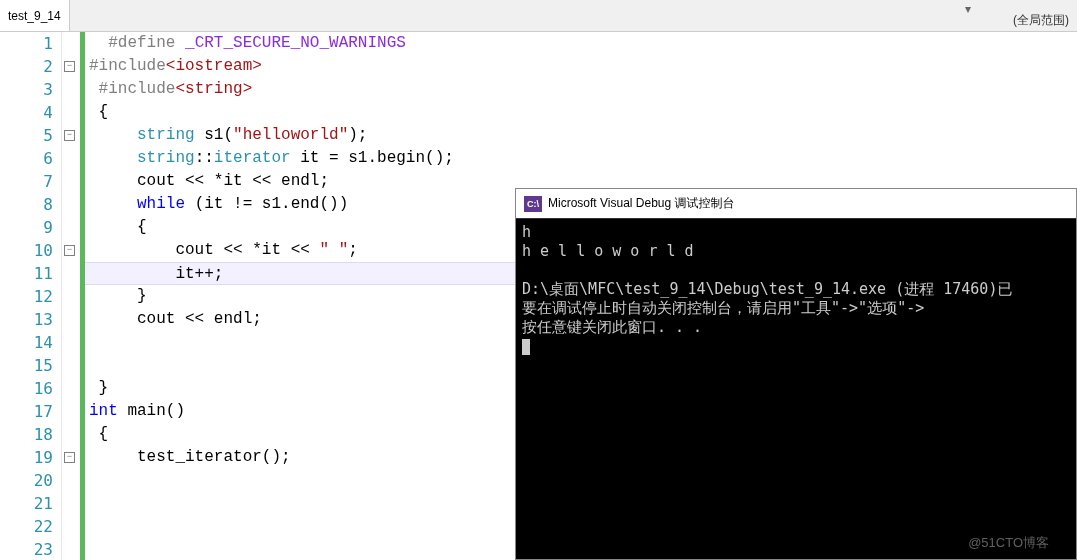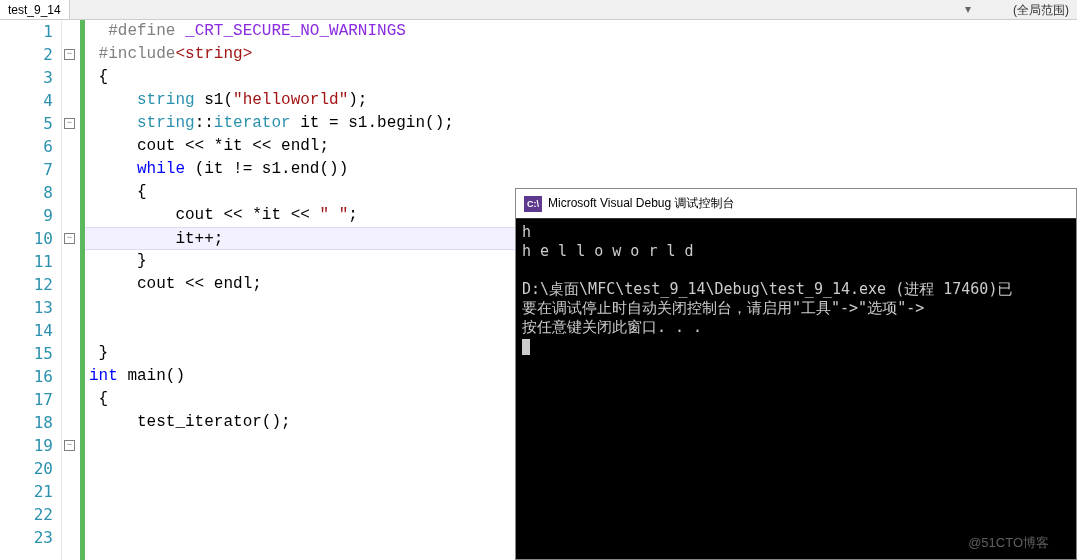--- a/index.html
+++ b/index.html
@@ -1,21 +1,21 @@
 <!DOCTYPE html>
 <html><head>
   <meta charset="utf-8">
   <style>
     * { margin: 0; padding: 0; box-sizing: border-box; }
     body { font-family: Consolas, 'Courier New', monospace; font-size: 16px; background: #fff; overflow: hidden; width: 1077px; height: 560px; position: relative; }
     
-    .top-bar { display: flex; height: 20px; background: #f0f0f0; border-bottom: 1px solid #ccc; font-family: 'Segoe UI', sans-serif; font-size: 12px; }
+    .top-bar { display: flex; height: 32px; background: #f0f0f0; border-bottom: 1px solid #ccc; font-family: 'Segoe UI', sans-serif; font-size: 12px; }
     .tab { padding: 2px 8px; background: #fff; border-right: 1px solid #ccc; display: flex; align-items: center; }
     .dropdown-arrow { margin-left: auto; padding: 2px 6px; color: #666; }
-    .scope-dropdown { margin-left: 28px; padding: 2px 8px; color: #333; }
+    .scope-dropdown { margin-left: 28px; padding: 12px 8px; color: #333; }
     
     .editor-area { display: flex; height: 540px; position: relative; }
     .gutter { width: 62px; background: #fff; text-align: right; padding-right: 8px; color: #2b91af; font-family: Consolas, monospace; border-right: 1px solid #e8e8e8; }
     .gutter-line { height: 23px; line-height: 23px; }
     
     .fold-col { width: 18px; background: #fff; position: relative; }
     .fold-box { position: absolute; left: 2px; width: 11px; height: 11px; border: 1px solid #808080; background: #fff; font-size: 9px; line-height: 9px; text-align: center; color: #808080; cursor: pointer; }
     
     .green-bar { width: 5px; background: #5cb85c; }
     
@@ -78,20 +78,21 @@
     </div>
   <div class="fold-col" id="foldcol">
       <div class="fold-box" style="top: 29px;">−</div>
       <div class="fold-box" style="top: 98px;">−</div>
       <div class="fold-box" style="top: 213px;">−</div>
       <div class="fold-box" style="top: 420px;">−</div>
     </div>
   <div class="green-bar"></div>
   <div class="code-area" id="codearea">
       <div class="code-line">  <span class="macro">#define</span> <span class="define">_CRT_SECURE_NO_WARNINGS</span></div>
+      <div class="code-line"><span class="macro">#include</span><span class="str">&lt;iostream&gt;</span></div>
       <div class="code-line"> <span class="macro">#include</span><span class="str">&lt;string&gt;</span></div>
       <div class="code-line"> {</div>
       <div class="code-line">     <span class="type">string</span> s1(<span class="str">"helloworld"</span>);</div>
       <div class="code-line">     <span class="type">string</span>::<span class="type">iterator</span> it = s1.begin();</div>
       <div class="code-line">     cout &lt;&lt; *it &lt;&lt; endl;</div>
       <div class="code-line">     <span class="kw">while</span> (it != s1.end())</div>
       <div class="code-line">     {</div>
       <div class="code-line">         cout &lt;&lt; *it &lt;&lt; <span class="str">" "</span>;</div>
       <div class="code-line highlight">         it++;</div>
       <div class="code-line">     }</div>

